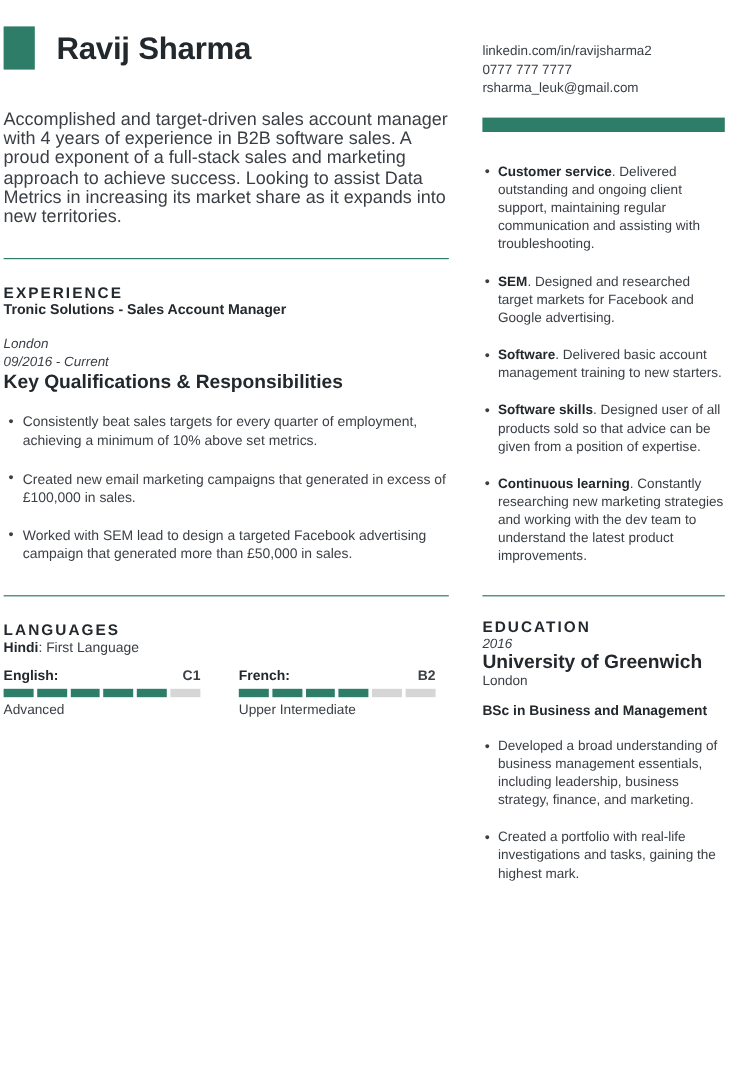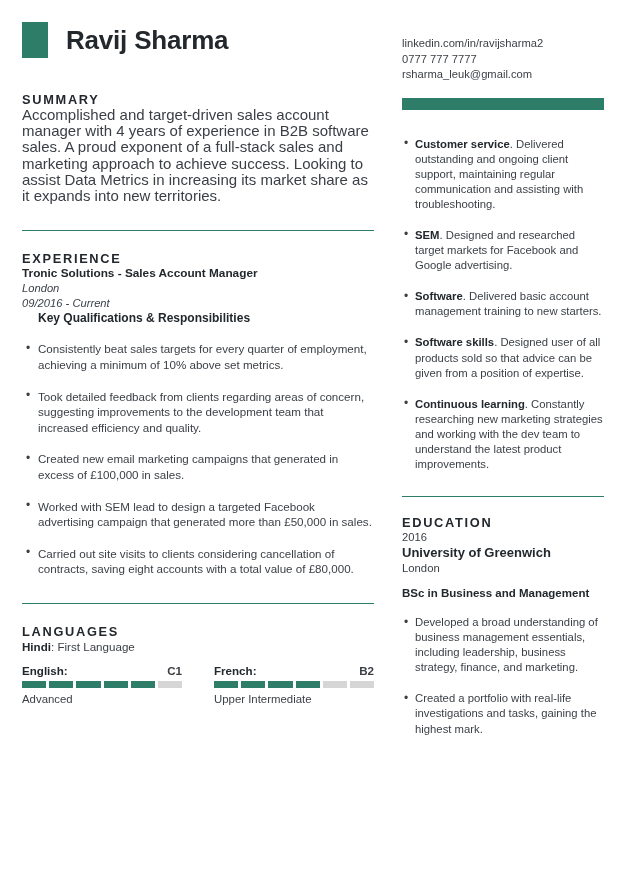--- a/index.html
+++ b/index.html
@@ -21,21 +21,21 @@
     box-sizing: border-box;
     background: #ffffff;
     display: flex;
     padding: 0;
   }
 
   
   .col-left {
     width: 392px;
     box-sizing: border-box;
-    padding: 22px 18px 0 22px;
+    padding: 22px 18px 0 3px;
   }
   .col-right {
     width: 236px;
     box-sizing: border-box;
     padding: 36px 24px 0 10px;
   }
 
   
   .name-row {
     display: flex;
@@ -95,33 +95,33 @@
     line-height: 16.2px;
     color: #3a3f45;
     margin: 0;
   }
 
   
   .job-title {
     font-size: 11.8px;
     font-weight: bold;
     color: #23282d;
-    margin: 0 0 1px 0;
+    margin: 0 0 15px 0;
   }
   .job-meta {
     font-size: 11.2px;
     font-style: italic;
     color: #3a3f45;
     line-height: 14.6px;
   }
   .job-sub {
-    font-size: 12px;
-    font-weight: bold;
-    color: #23282d;
-    margin: 1px 0 7px 16px;
+    font-size: 16px;
+    font-weight: bold;
+    color: #23282d;
+    margin: 1px 0 7px 0;
   }
 
   ul.bullets {
     margin: 0;
     padding: 0;
     list-style: none;
   }
   ul.bullets > li {
     position: relative;
     padding-left: 16px;
@@ -187,25 +187,26 @@
     font-size: 11.3px;
     line-height: 15.1px;
     padding-left: 13px;
     margin-bottom: 1px;
   }
   ul.bullets.tight > li:before { left: 2px; }
   ul.bullets b { color: #23282d; }
 
   .edu-year {
     font-size: 11.2px;
+    font-style: italic;
     color: #3a3f45;
     line-height: 15px;
   }
   .edu-school {
-    font-size: 13px;
+    font-size: 16px;
     font-weight: bold;
     color: #23282d;
     line-height: 15.4px;
   }
   .edu-city {
     font-size: 11.3px;
     color: #3a3f45;
     line-height: 15.4px;
     margin-bottom: 11px;
   }
@@ -224,39 +225,36 @@
 <div class="page">
 
   <div class="col-left">
 
     <div class="name-row">
       <div class="name-block"></div>
       <div class="name-text">Ravij Sharma</div>
     </div>
 
     <div>
-      <h2 class="section-title left-sec-title">SUMMARY</h2>
       <p class="body-text">Accomplished and target-driven sales account manager with 4 years of experience in B2B software sales. A proud exponent of a full-stack sales and marketing approach to achieve success. Looking to assist Data Metrics in increasing its market share as it expands into new territories.</p>
     </div>
 
     <div class="sec-gap-left">
       <hr class="rule">
       <h2 class="section-title left-sec-title">EXPERIENCE</h2>
 
       <div>
         <div class="job-title">Tronic Solutions - Sales Account Manager</div>
         <div class="job-meta">London</div>
         <div class="job-meta">09/2016 - Current</div>
         <div class="job-sub">Key Qualifications &amp; Responsibilities</div>
         <ul class="bullets">
           <li>Consistently beat sales targets for every quarter of employment, achieving a minimum of 10% above set metrics.</li>
-          <li>Took detailed feedback from clients regarding areas of concern, suggesting improvements to the development team that increased efficiency and quality.</li>
           <li>Created new email marketing campaigns that generated in excess of £100,000 in sales.</li>
           <li>Worked with SEM lead to design a targeted Facebook advertising campaign that generated more than £50,000 in sales.</li>
-          <li>Carried out site visits to clients considering cancellation of contracts, saving eight accounts with a total value of £80,000.</li>
         </ul>
       </div>
     </div>
 
     <div class="sec-gap-left">
       <hr class="rule">
       <h2 class="section-title left-sec-title">LANGUAGES</h2>
 
       <div class="lang-first">
         <b>Hindi</b><span>: </span><span>First Language</span>

